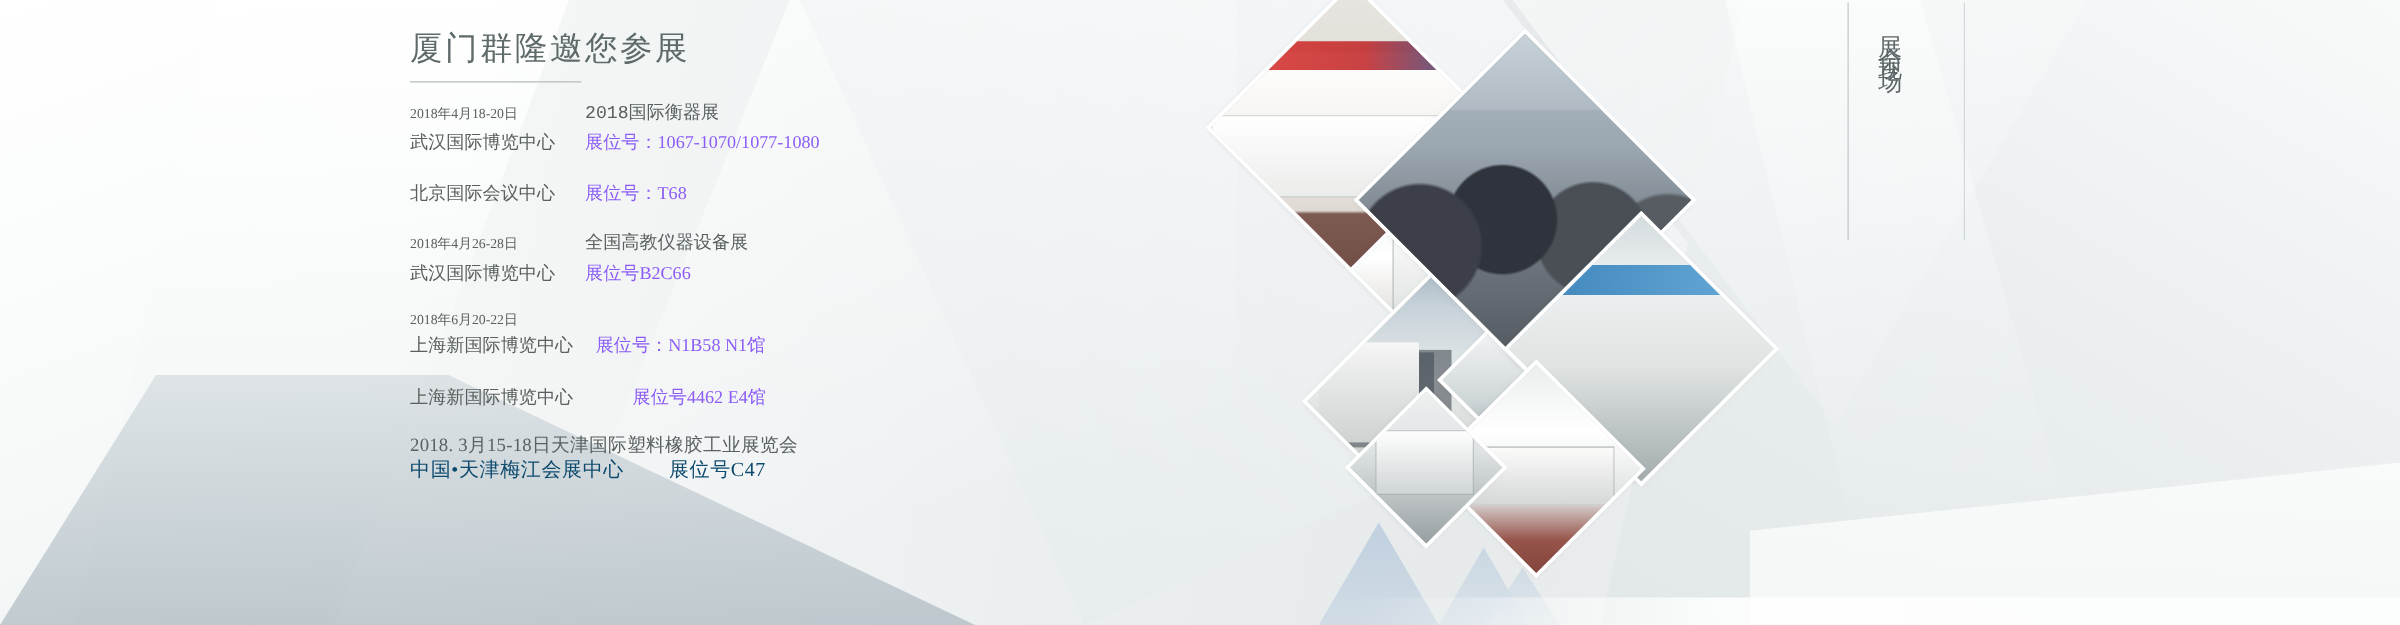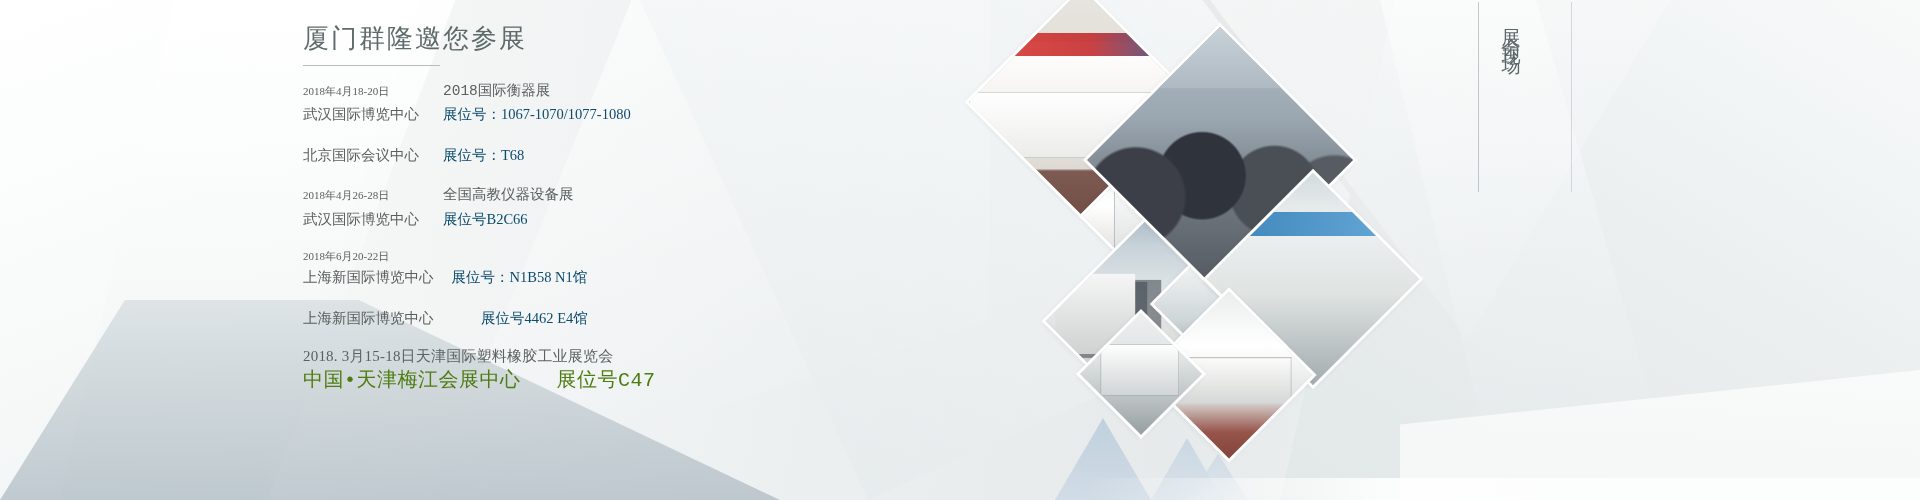--- a/index.html
+++ b/index.html
@@ -88,21 +88,21 @@
     opacity: .75;
   }
   .band-bottom {
     left: 1085px; bottom: 0; width: 835px; height: 22px;
     background: linear-gradient(90deg, rgba(255,255,255,0), rgba(255,255,255,.85) 35%, rgba(252,253,253,.95));
   }
 
   
   .content {
     position: absolute;
-    left: 303px; top: 22px;
+    left: 328px; top: 22px;
     width: 620px;
   }
   .headline {
     font-size: 26px;
     letter-spacing: 2px;
     color: #5f6a6a;
     font-weight: 400;
     margin: 0 0 9px 0;
     line-height: 1.3;
   }
@@ -129,34 +129,33 @@
     padding-left: 18px;
     font-family: Liberation Mono, monospace;
   }
   .ev-venue {
     font-size: 14.5px;
     color: #59605f;
     min-width: 122px;
   }
   .ev-booth {
     font-size: 14.5px;
-    color: #0c4a6e;
+    color: #8b5cf6;
     padding-left: 18px;
   }
   
   .ev-last .ev-line1 {
     font-size: 15px;
     color: #5a6161;
     letter-spacing: .2px;
   }
   .ev-last .ev-line2 {
-    font-size: 20px;
-    color: #4d7c0f;
+    font-size: 16px;
+    color: #0c4a6e;
     letter-spacing: .5px;
-    font-family: Liberation Mono, monospace;
   }
   .ev-last .ev-line2 .booth { padding-left: 36px; }
 
   
   .collage {
     position: absolute;
     left: 1020px; top: -14px;
     width: 430px; height: 520px;
   }
   .dia {

